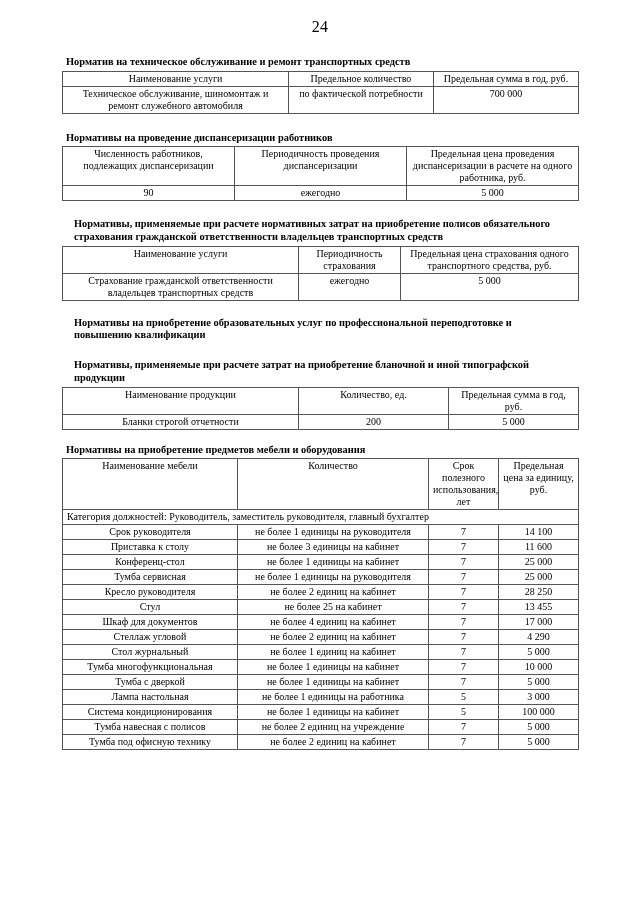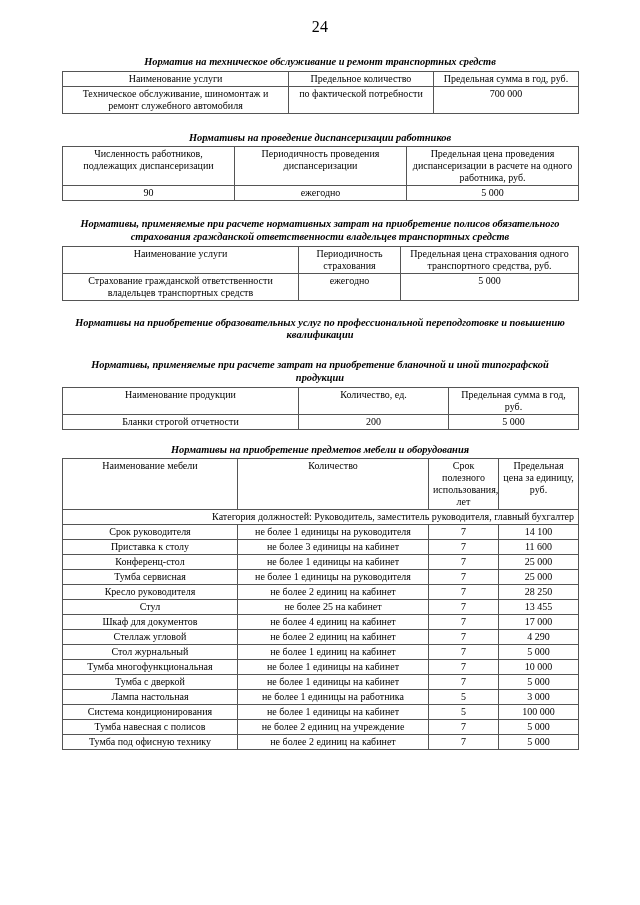--- a/index.html
+++ b/index.html
@@ -29,25 +29,24 @@
     margin-bottom: 0;
     letter-spacing: 0.2px;
   }
   .block {
     margin: 0 auto;
     width: 516px;
   }
   .caption {
     font-weight: bold;
     font-size: 10.4px;
-    text-align: center;
+    text-align: left;
     line-height: 1.22;
     margin: 0 0 2px 0;
     padding: 0 4px;
-    font-style: italic;
   }
   .caption.narrow {
     padding: 0 12px;
   }
   table.doc {
     border-collapse: collapse;
     width: 516px;
     table-layout: fixed;
     font-size: 10px;
     line-height: 1.2;
@@ -93,21 +92,21 @@
   .t5 col.a { width: 236px; }
   .t5 col.b { width: 150px; }
   .t5 col.c { width: 130px; }
 
   
   .t6 col.a { width: 175px; }
   .t6 col.b { width: 191px; }
   .t6 col.c { width: 70px; }
   .t6 col.d { width: 80px; }
   .hdrcell { text-align: center; }
-  .catrow td { text-align: right; padding-top: 1px; padding-bottom: 1px; }
+  .catrow td { text-align: left; padding-top: 1px; padding-bottom: 1px; }
 </style>
 </head>
 <body>
 
 <div class="page">
 
   <div class="page-number">24</div>
 
   <div class="sp-top"></div>
 

